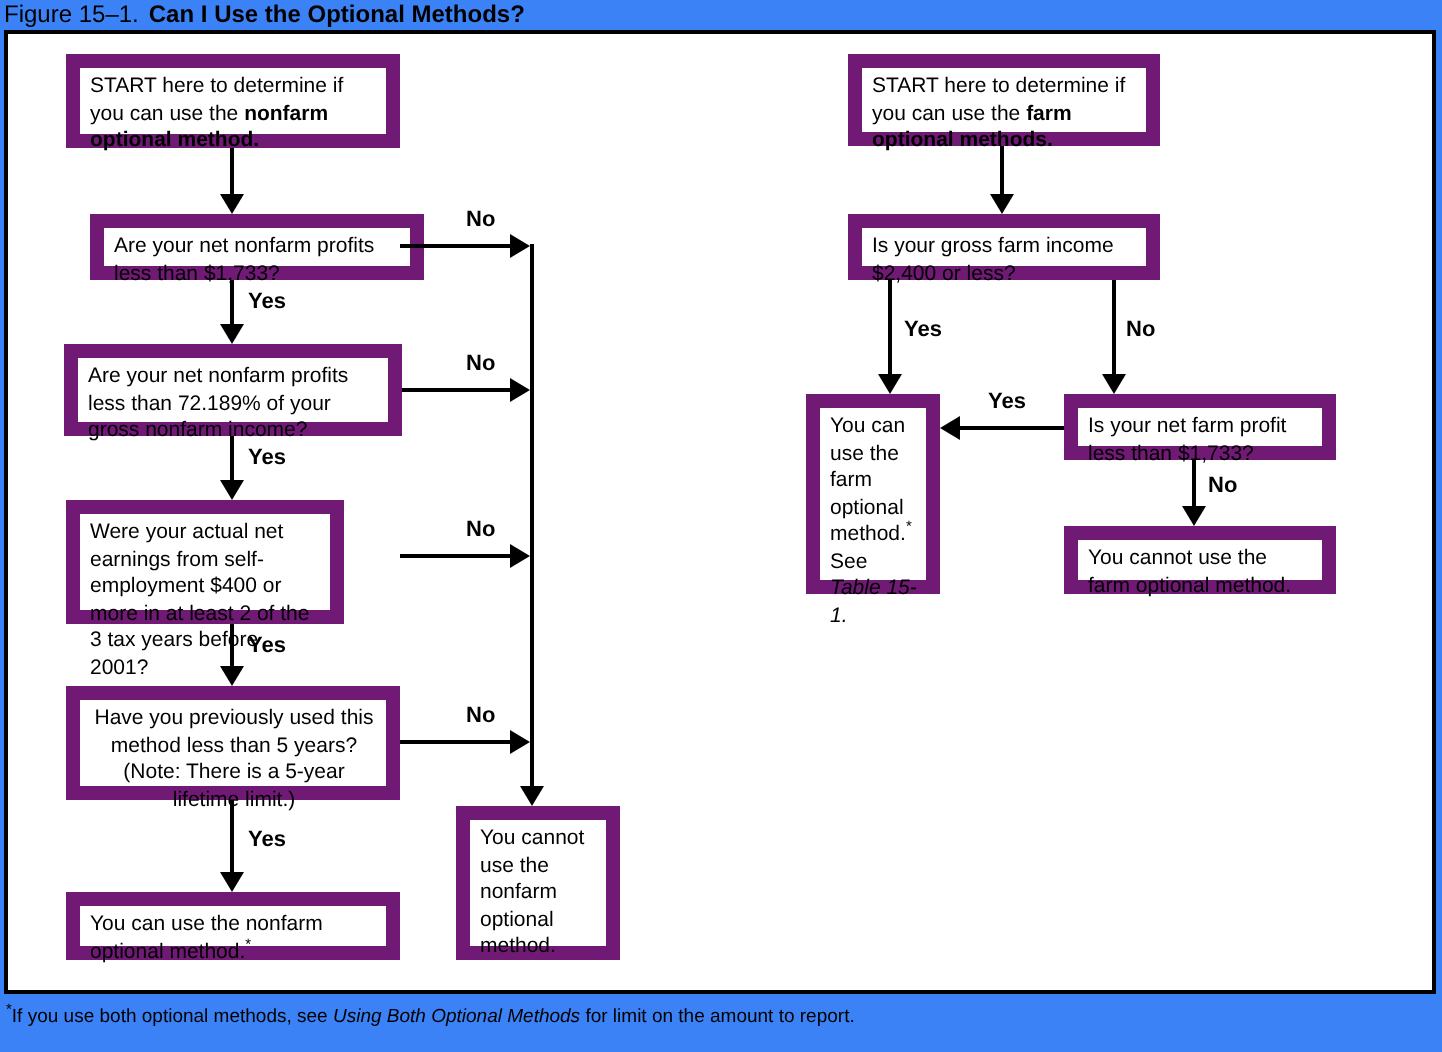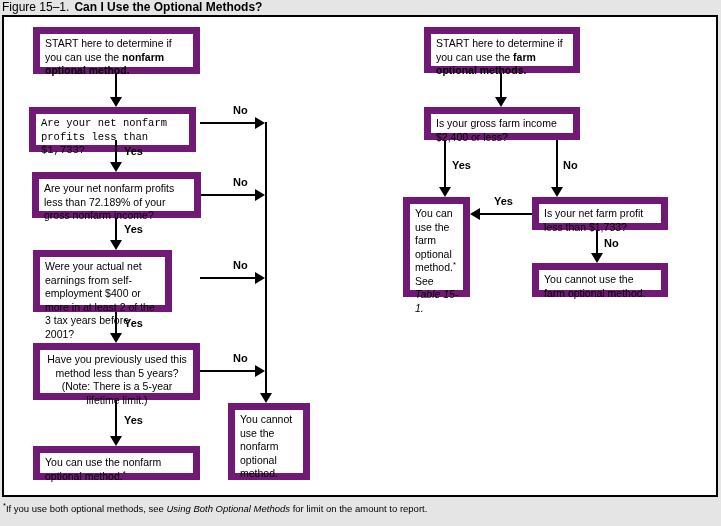--- a/index.html
+++ b/index.html
@@ -1,18 +1,18 @@
 <!DOCTYPE html>
 <html><head>
 <meta charset="utf-8">
 <style>
   html,body { margin:0; padding:0; background:#ffffff; }
   .page {
     position:relative; width:721px; height:526px;
-    font-family:"Liberation Sans", sans-serif; color:#000; background:#e5e5e5;
+    font-family:"Liberation Sans", sans-serif; color:#000; background:#3b82f6;
     overflow:hidden;
   }
   .title { position:absolute; left:2px; top:0px; font-size:12px; white-space:nowrap; }
   .title .prefix { margin-right:5px; }
   .frame { position:absolute; left:2px; top:15px; width:712px; height:478px; border:2px solid #000; background:#fff; }
   .box {
     position:absolute; box-sizing:border-box; border:7px solid #701a75; background:#fff;
     font-size:10.5px; line-height:13.5px; padding:3px 4px 2px 5px; color:#000;
   }
   .vline, .hline { position:absolute; background:#000; }
@@ -34,21 +34,21 @@
   <div class="title">
     <span class="prefix">Figure 15–1.</span><b>Can I Use the Optional Methods?</b>
   </div>
 
   <div class="frame"></div>
 
   <div class="box" style="left:33px; top:27px; width:167px; height:47px;">
     <span>START here to determine if you can use the </span><b>nonfarm optional method.</b>
   </div>
 
-  <div class="box" style="left:29px; top:107px; width:167px; height:45px;font-family:Liberation Mono, monospace;">
+  <div class="box" style="left:45px; top:107px; width:167px; height:33px;">
     <span>Are your net nonfarm profits less than $1,733?</span>
   </div>
 
   <div class="box" style="left:32px; top:172px; width:169px; height:46px;">
     <span>Are your net nonfarm profits less than 72.189% of your gross nonfarm income?</span>
   </div>
 
   <div class="box" style="left:33px; top:250px; width:139px; height:62px;">
     <span>Were your actual net earnings from self-employment $400 or more in at least 2 of the 3 tax years before 2001?</span>
   </div>

